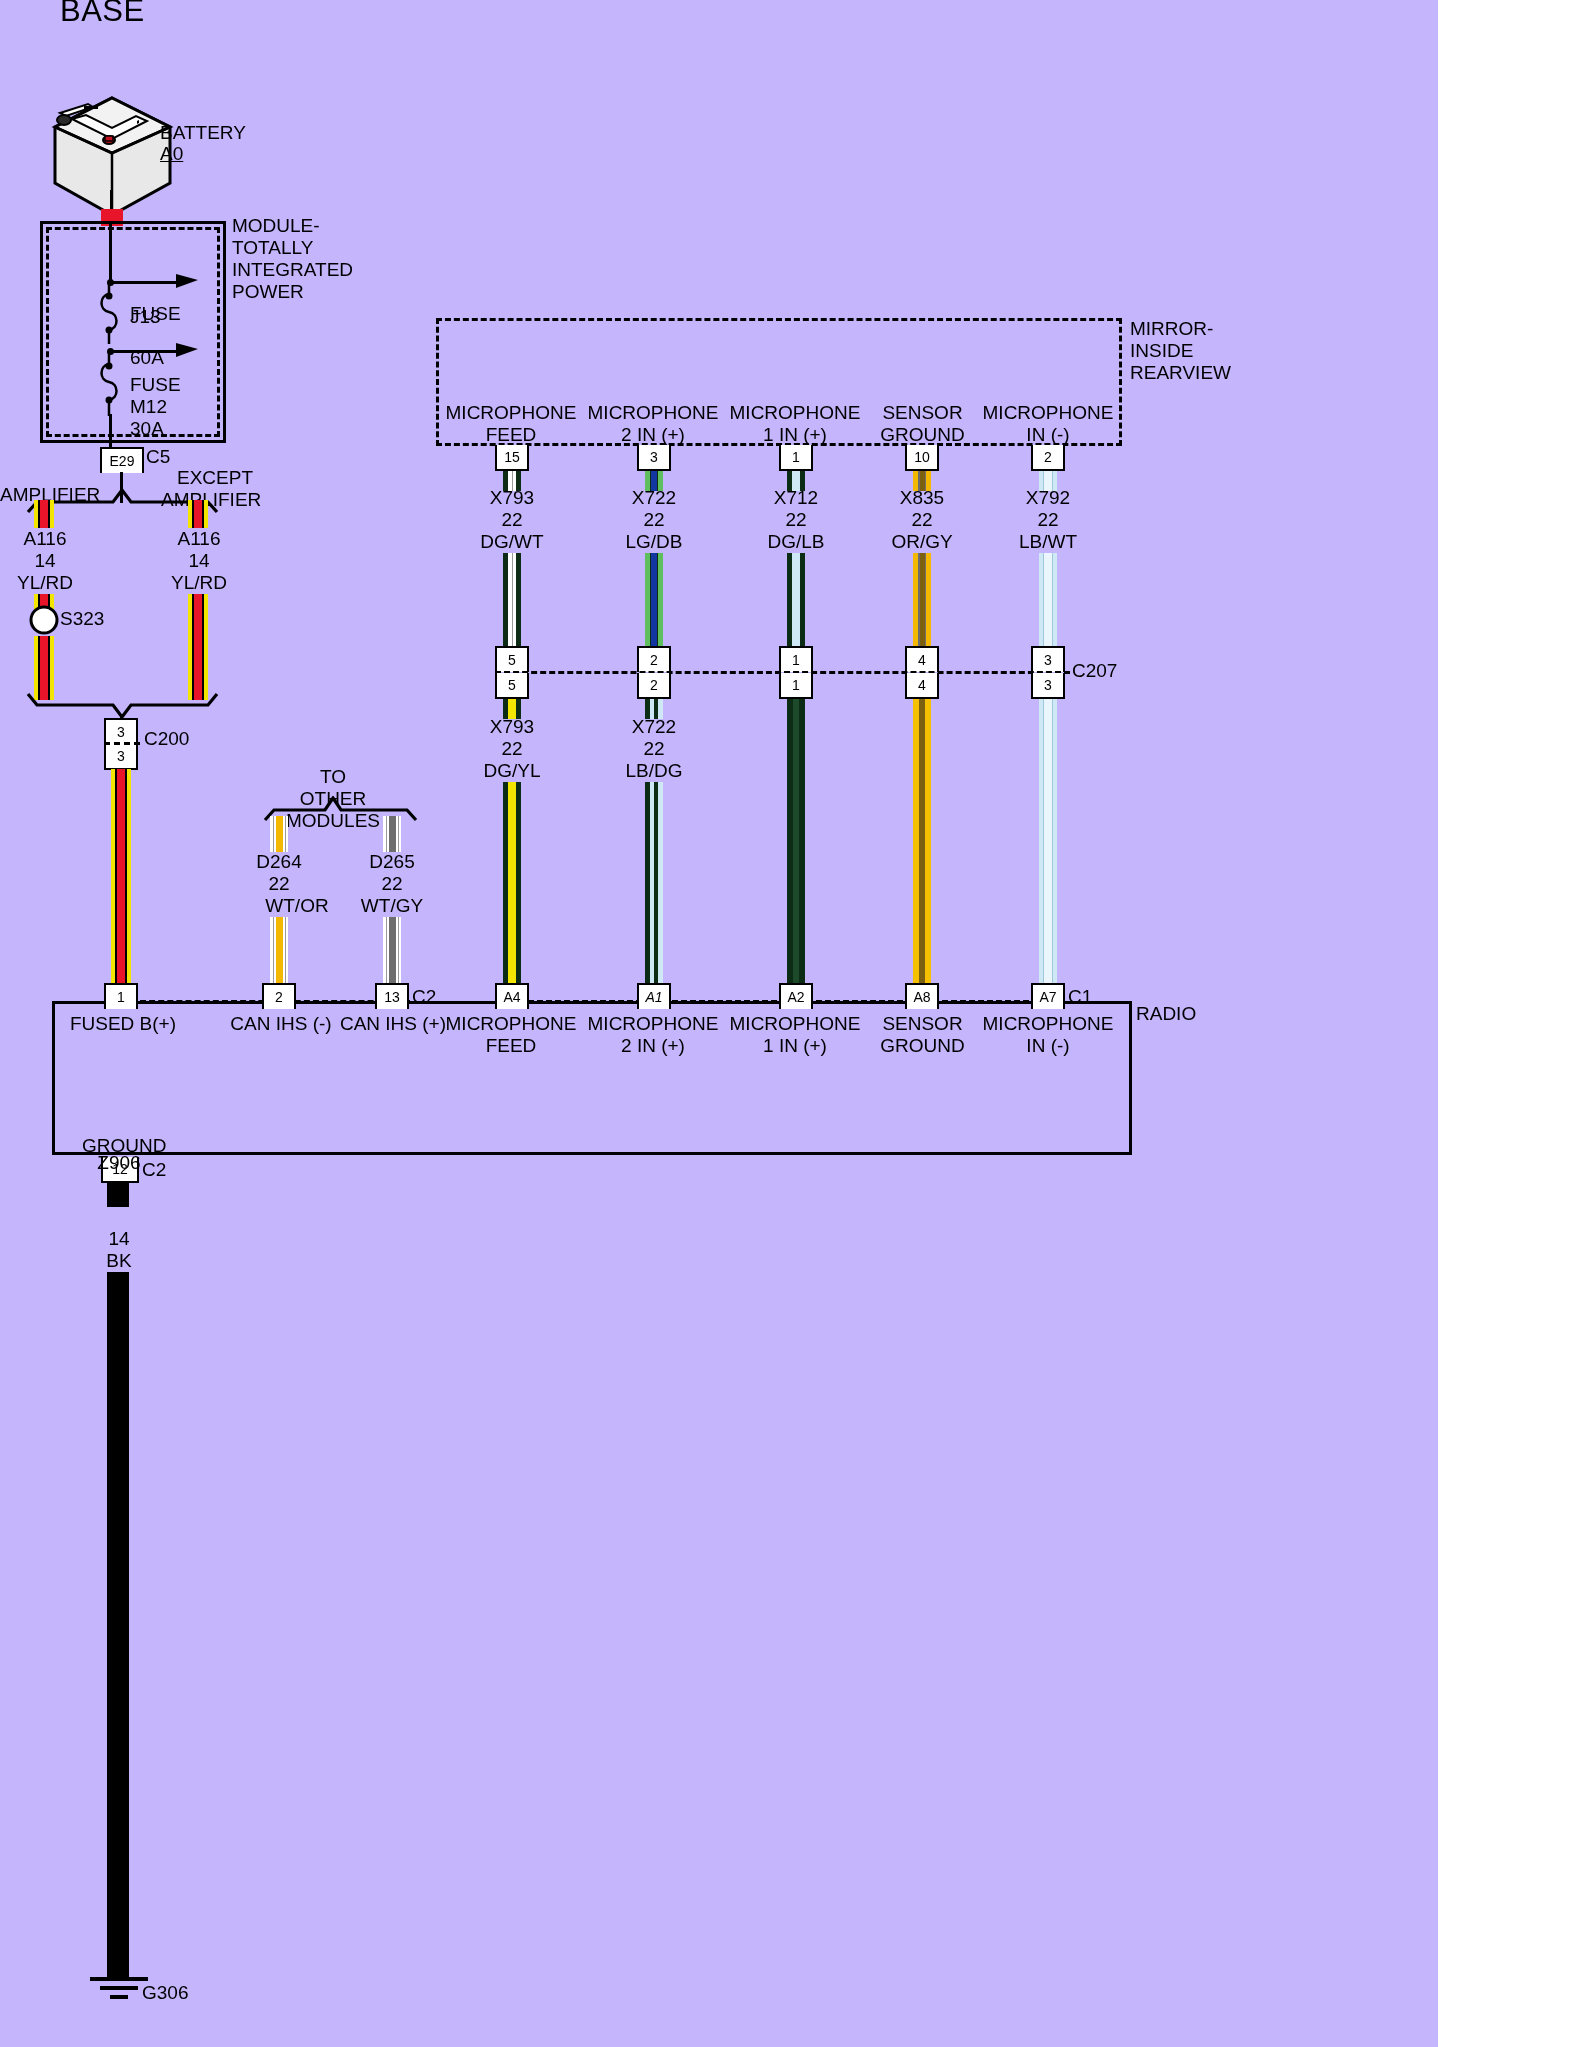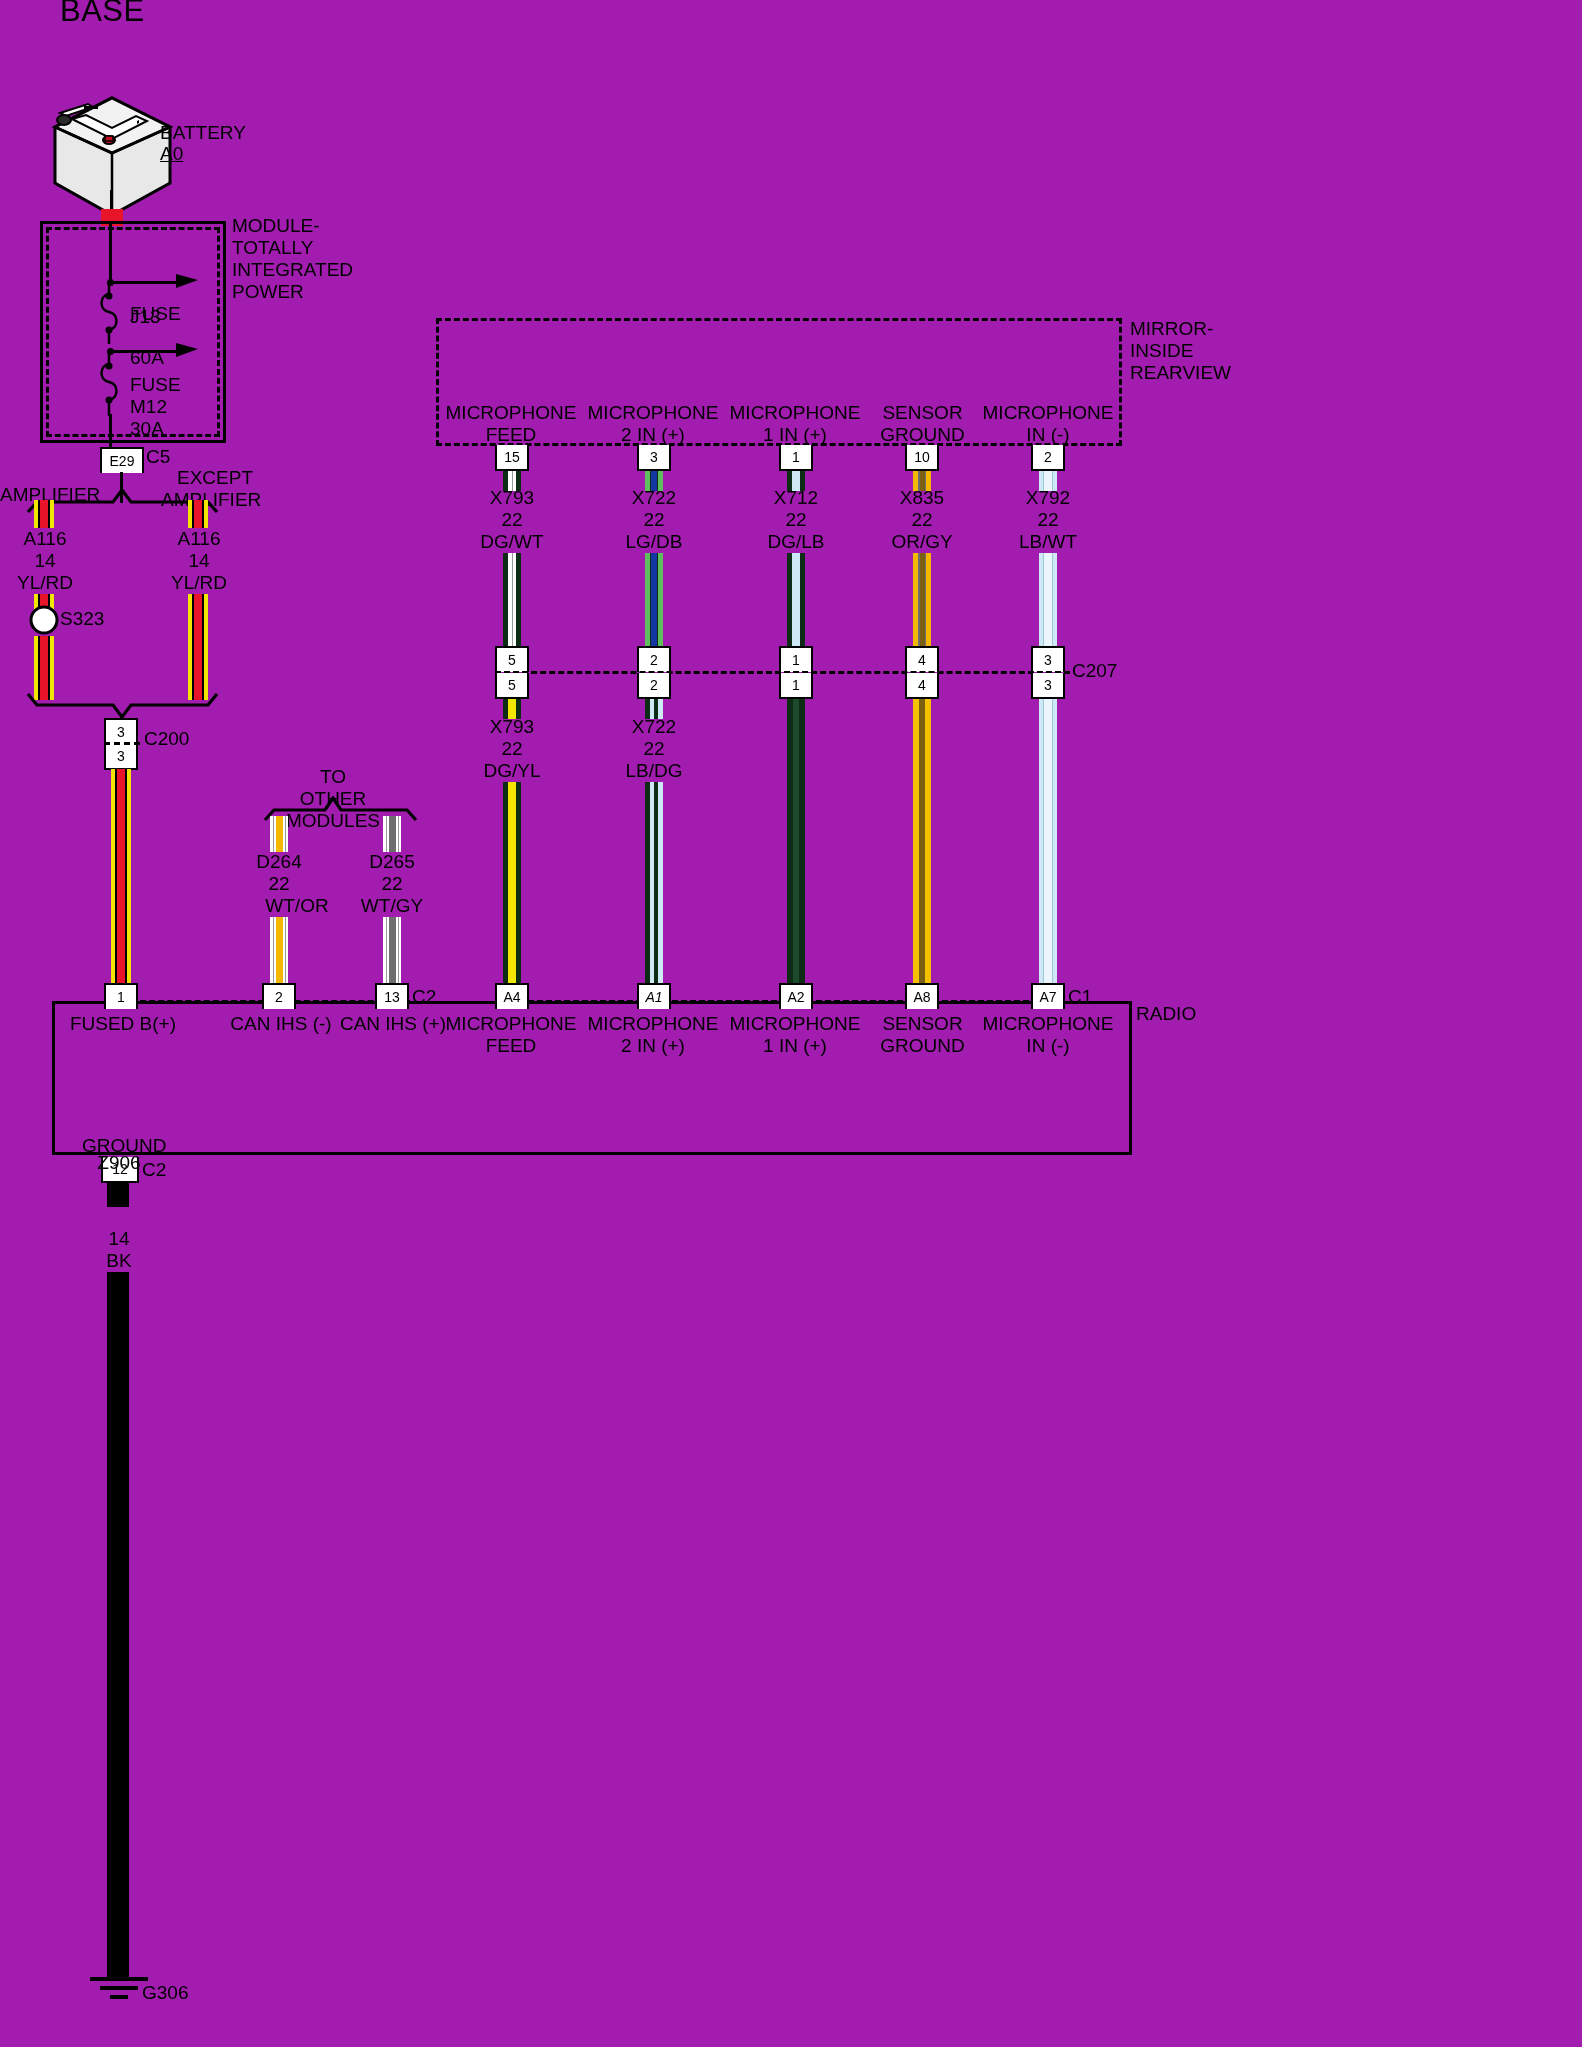--- a/index.html
+++ b/index.html
@@ -6,24 +6,25 @@
     margin: 0;
     padding: 0;
     background: #ffffff;
   }
   body {
     font-family: "Liberation Sans", sans-serif;
     color: #000000;
   }
   #root {
     position: relative;
-    width: 1582px;
+    width: 1394px;
     height: 2047px;
-    background: #a21caf;
+    background: #c4b5fd;
     overflow: hidden;
+    padding-left: 44px;
   }
   .abs { position: absolute; }
   .txt {
     font-family: "Liberation Sans", sans-serif;
     font-size: 19px;
     line-height: 22px;
     color: #000;
     white-space: pre;
   }
   .txt.c  { text-align: center; }

